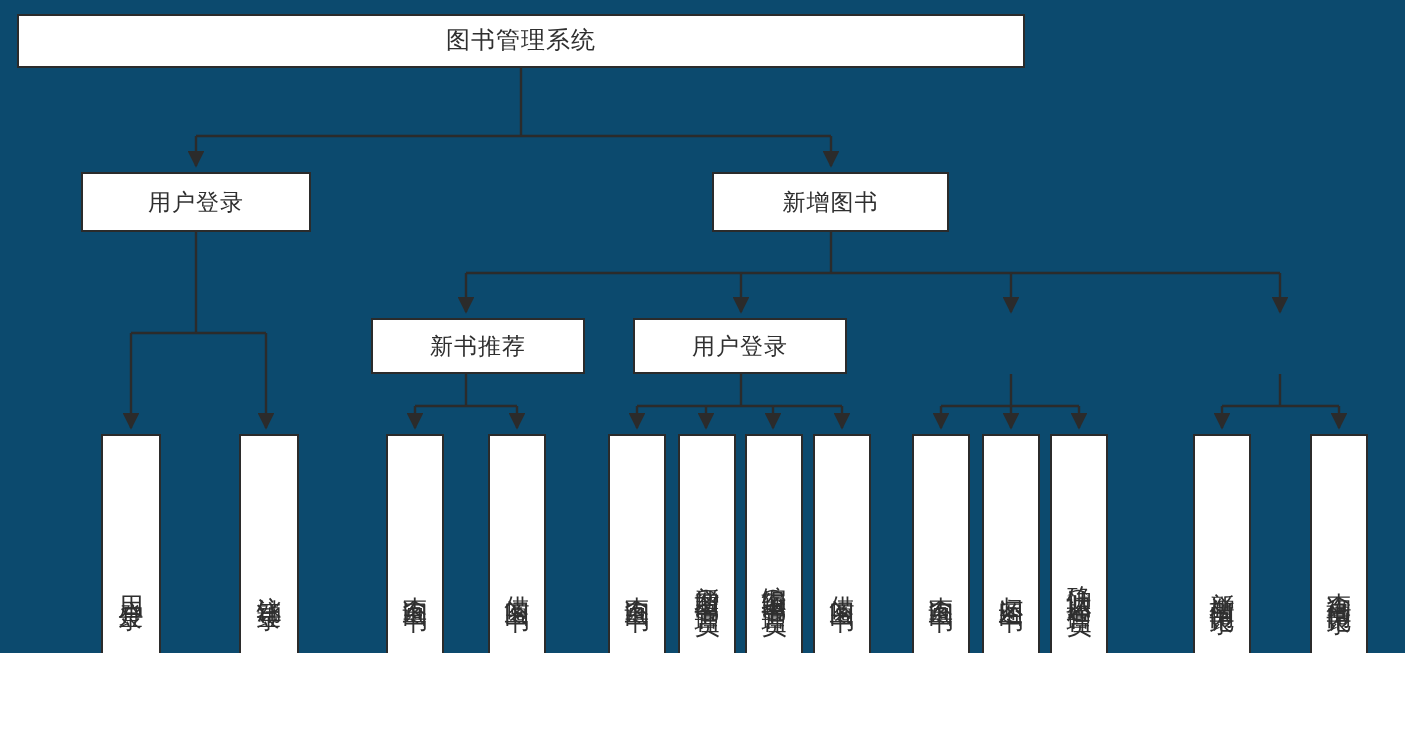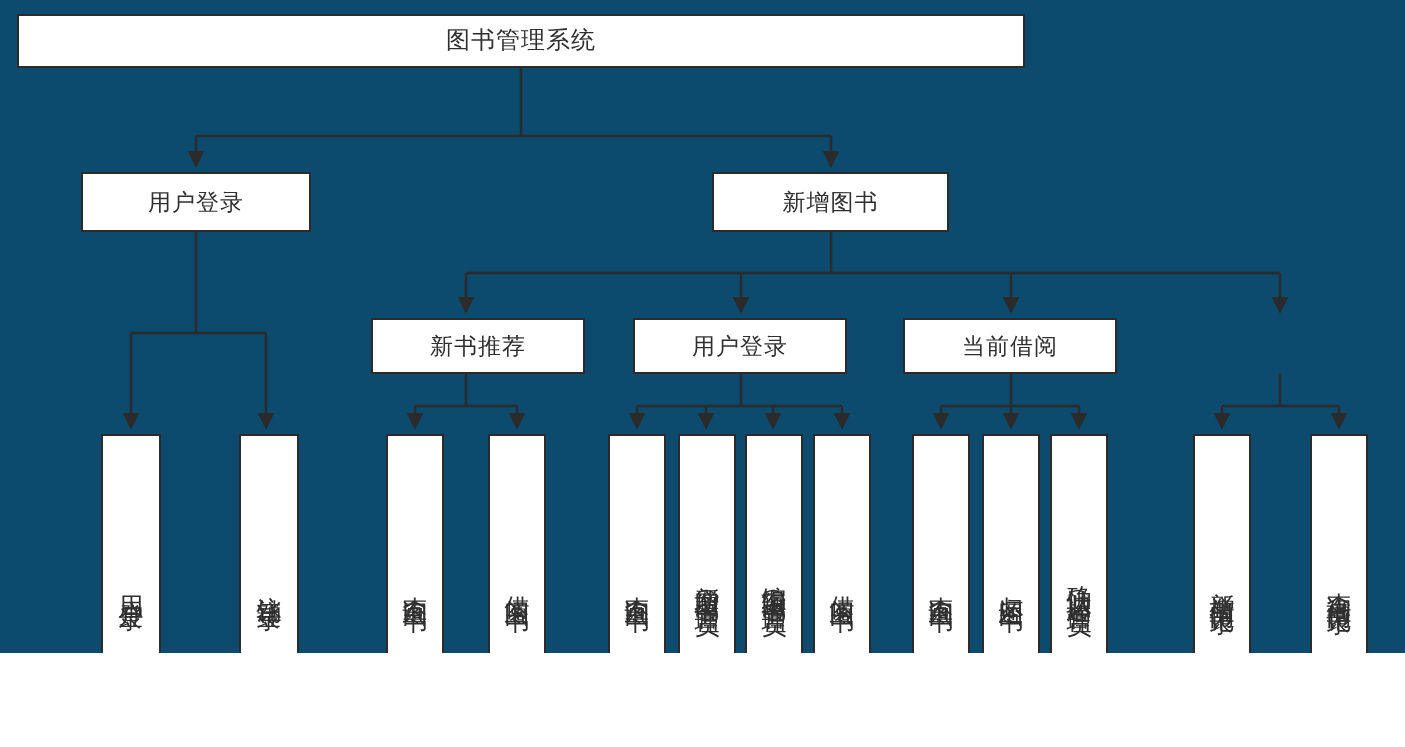--- a/index.html
+++ b/index.html
@@ -140,23 +140,20 @@
   <div class="node horiz" style="left:712px; top:172px; width:237px; height:60px;">
     <span class="node-label">新增图书</span>
   </div>
 
   <div class="node horiz" style="left:371px; top:318px; width:214px; height:56px;">
     <span class="node-label">新书推荐</span>
   </div>
   <div class="node horiz" style="left:633px; top:318px; width:214px; height:56px;">
     <span class="node-label">用户登录</span>
   </div>
-  <div class="node horiz" style="left:903px; top:318px; width:214px; height:56px;">
-    <span class="node-label">当前借阅</span>
-  </div>
 
   <div class="node vert" style="left:101px; top:434px; width:60px; height:299px;">
     <span class="node-label">用户登录</span>
   </div>
   <div class="node vert" style="left:239px; top:434px; width:60px; height:299px;">
     <span class="node-label">注销登录</span>
   </div>
 
   <div class="node vert" style="left:386px; top:434px; width:58px; height:299px;">
     <span class="node-label">查询图书</span>

